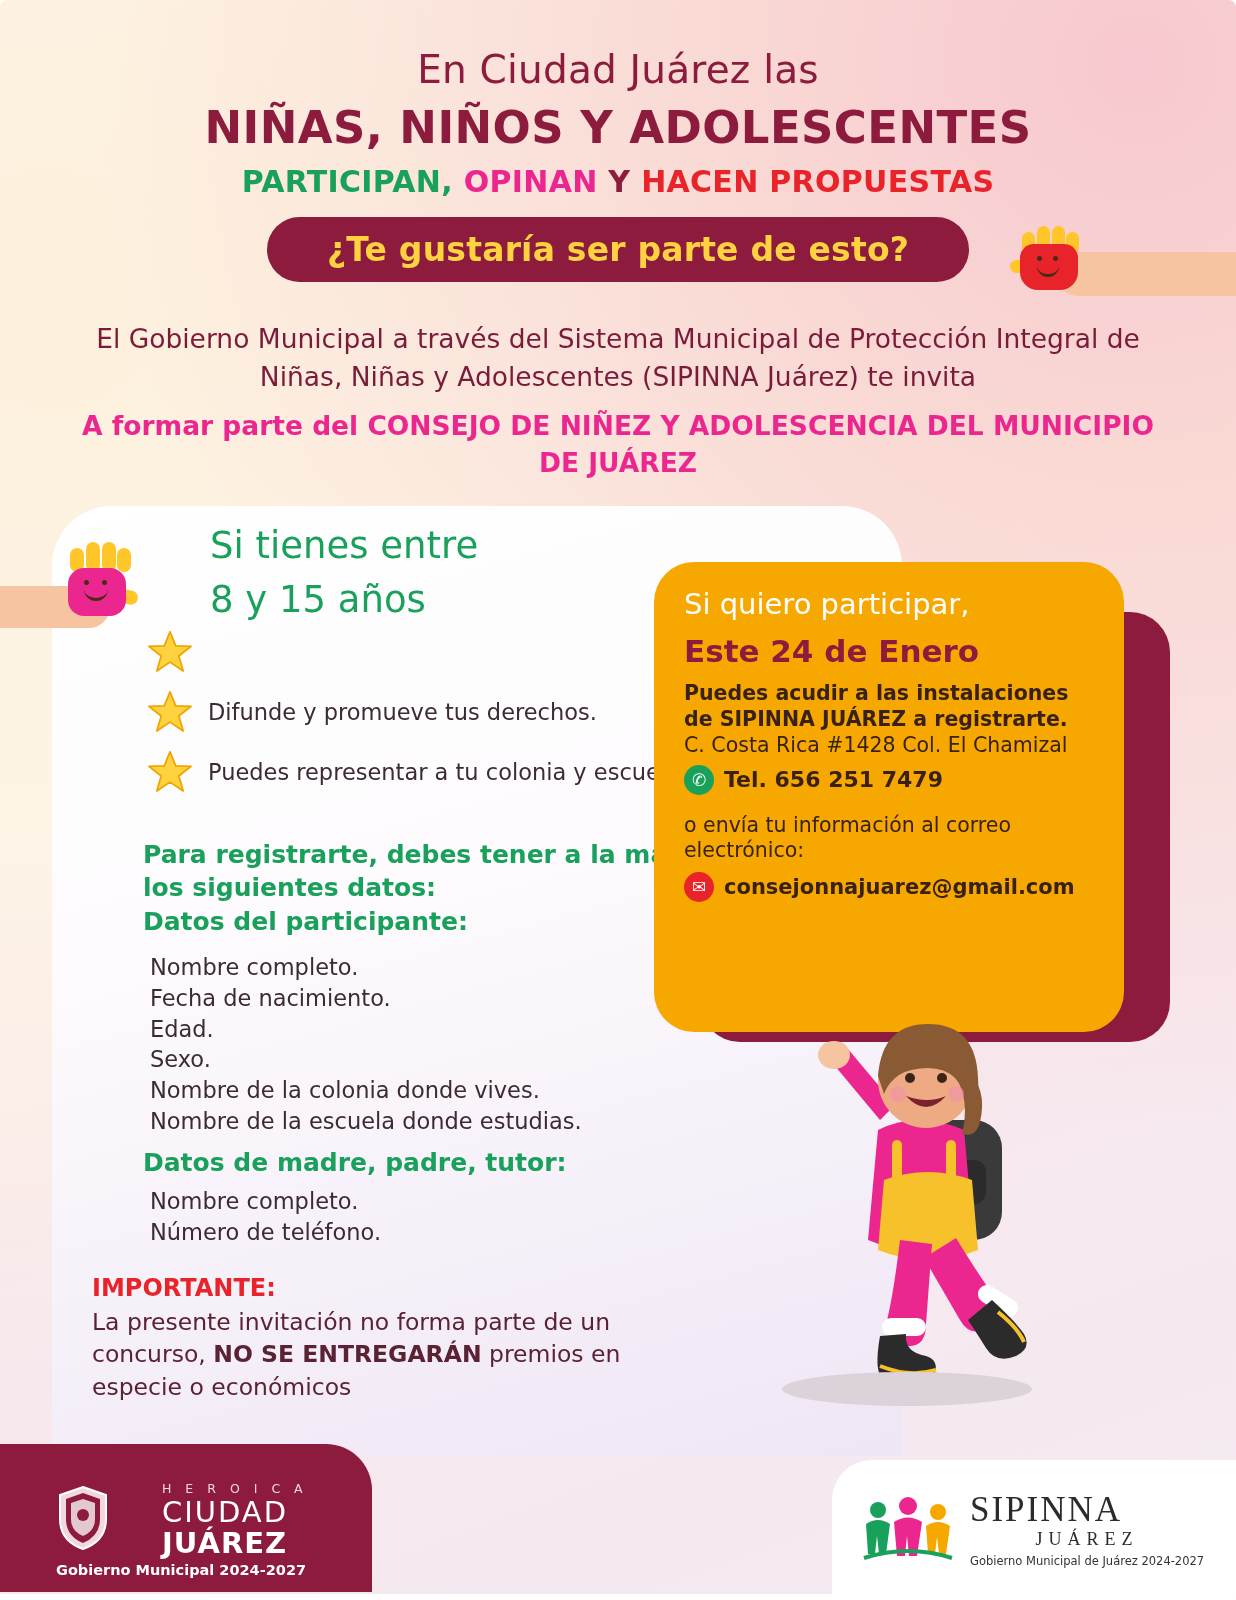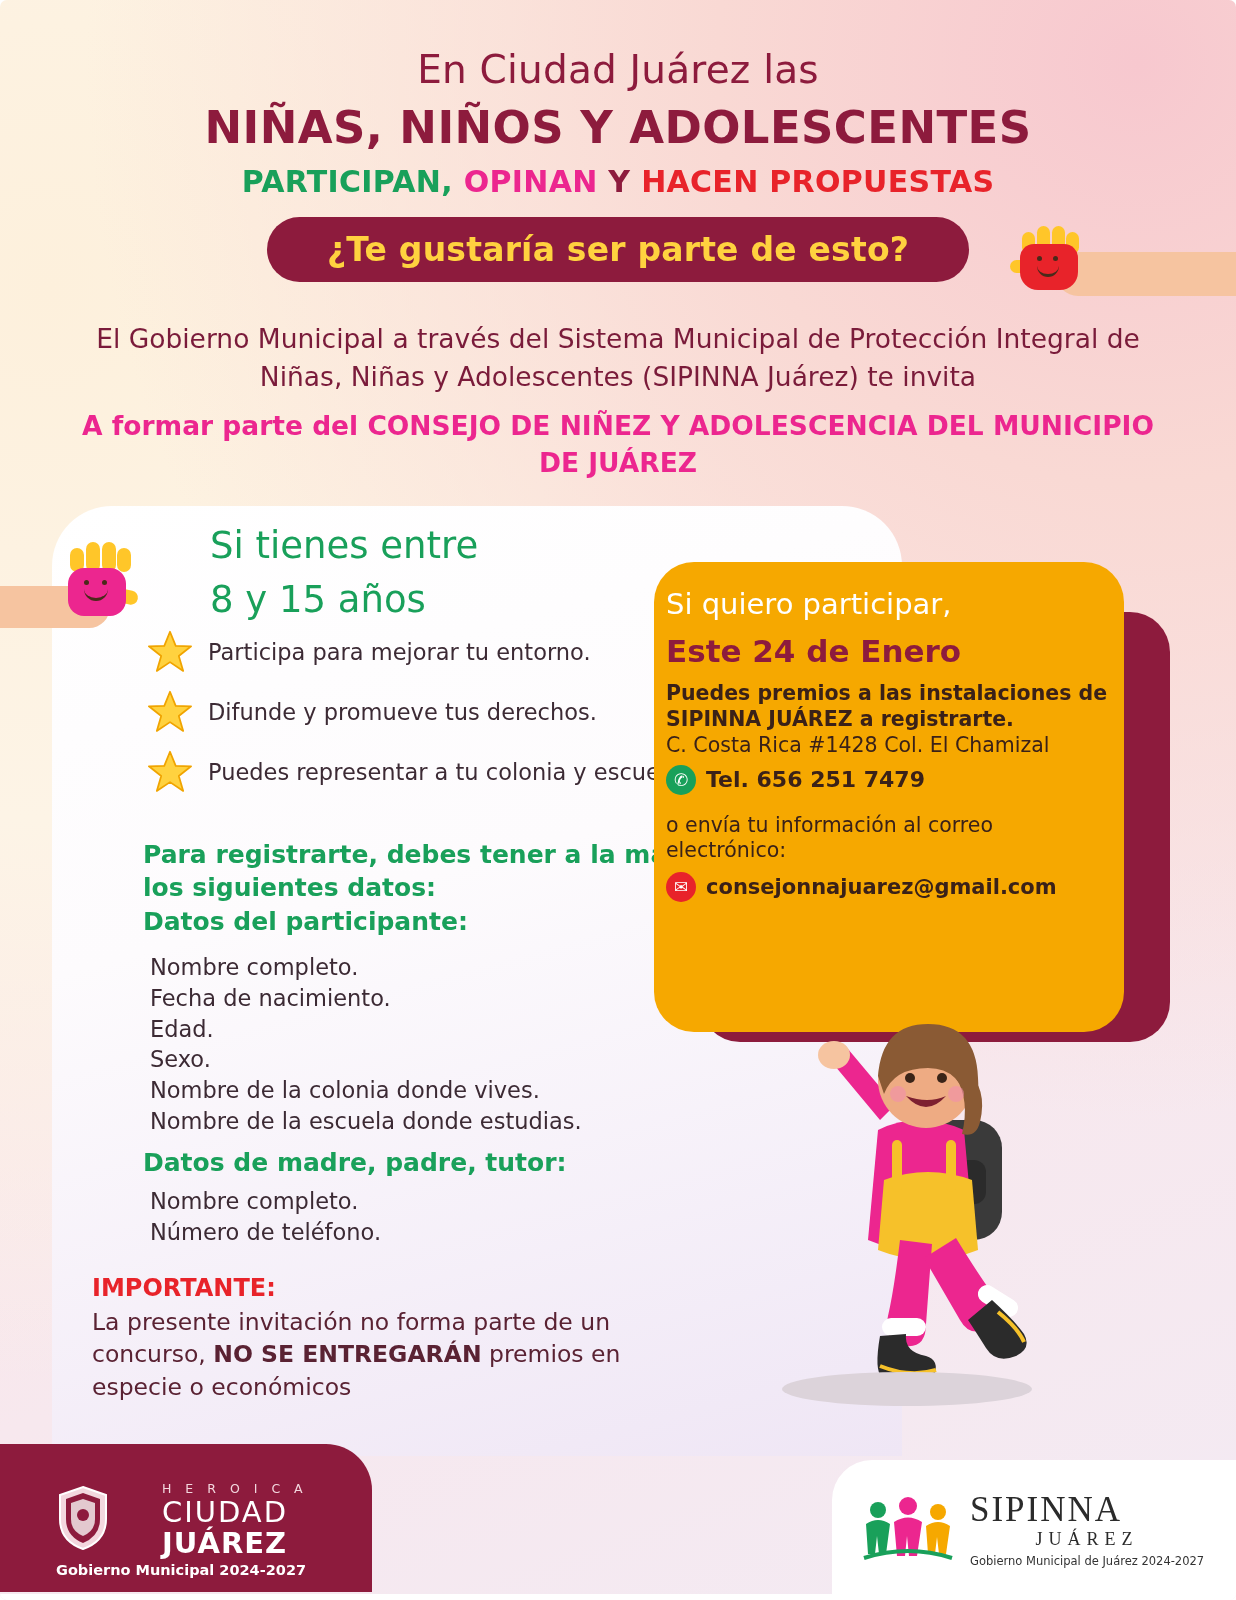--- a/index.html
+++ b/index.html
@@ -353,21 +353,21 @@
     border-radius: 40px;
   }
   .orange-card {
     position: absolute;
     left: 654px;
     top: 562px;
     width: 470px;
     height: 470px;
     background: #f6a800;
     border-radius: 40px;
-    padding: 26px 12px;
+    padding: 26px 30px;
     box-sizing: border-box;
   }
   .oc-l1 {
     font-size: 29px;
     color: #ffffff;
     line-height: 1.15;
   }
   .oc-l2 {
     font-size: 34px;
     color: #ffffff;
@@ -604,21 +604,20 @@
   <div class="age-title">Si tienes entre</div>
   <div class="age-big">8 y 15 años</div>
 
   <div class="bullets">
     <div class="bullet">
       <span class="star">
         <svg viewBox="0 0 50 50" width="44" height="44">
           <polygon points="25,2 31.5,18 49,18.5 35,29.5 40,46.5 25,36.5 10,46.5 15,29.5 1,18.5 18.5,18" fill="#ffd23f" stroke="#f0a400" stroke-width="2" stroke-linejoin="round"></polygon>
         </svg>
       </span>
-      <span class="bullet-text">Participa para mejorar tu entorno.</span>
     </div>
     <div class="bullet">
       <span class="star">
         <svg viewBox="0 0 50 50" width="44" height="44">
           <polygon points="25,2 31.5,18 49,18.5 35,29.5 40,46.5 25,36.5 10,46.5 15,29.5 1,18.5 18.5,18" fill="#ffd23f" stroke="#f0a400" stroke-width="2" stroke-linejoin="round"></polygon>
         </svg>
       </span>
       <span class="bullet-text">Difunde y promueve tus derechos.</span>
     </div>
     <div class="bullet">
@@ -646,21 +645,21 @@
 
   <div class="important-title">IMPORTANTE:</div>
   <div class="important-body">
     <span>La presente invitación no forma parte de un concurso, </span><b>NO SE ENTREGARÁN</b><span> premios en especie o económicos</span>
   </div>
 
   <div class="maroon-card"></div>
   <div class="orange-card">
     <div class="oc-l1">Si quiero participar,</div>
     <div class="oc-date">Este 24 de Enero</div>
-    <div class="oc-sub">Puedes premios a las instalaciones de SIPINNA JUÁREZ a registrarte.</div>
+    <div class="oc-sub">Puedes acudir a las instalaciones de SIPINNA JUÁREZ a registrarte.</div>
     <div class="oc-addr">C. Costa Rica #1428 Col. El Chamizal</div>
     <div class="oc-phone-row">
       <span class="circ-icon">✆</span>
       <span class="oc-phone">Tel. 656 251 7479</span>
     </div>
     <div class="oc-mail-intro">o envía tu información al correo electrónico:</div>
     <div class="oc-mail-row">
       <span class="circ-icon mail">✉</span>
       <span class="oc-mail">consejonnajuarez@gmail.com</span>
     </div>

